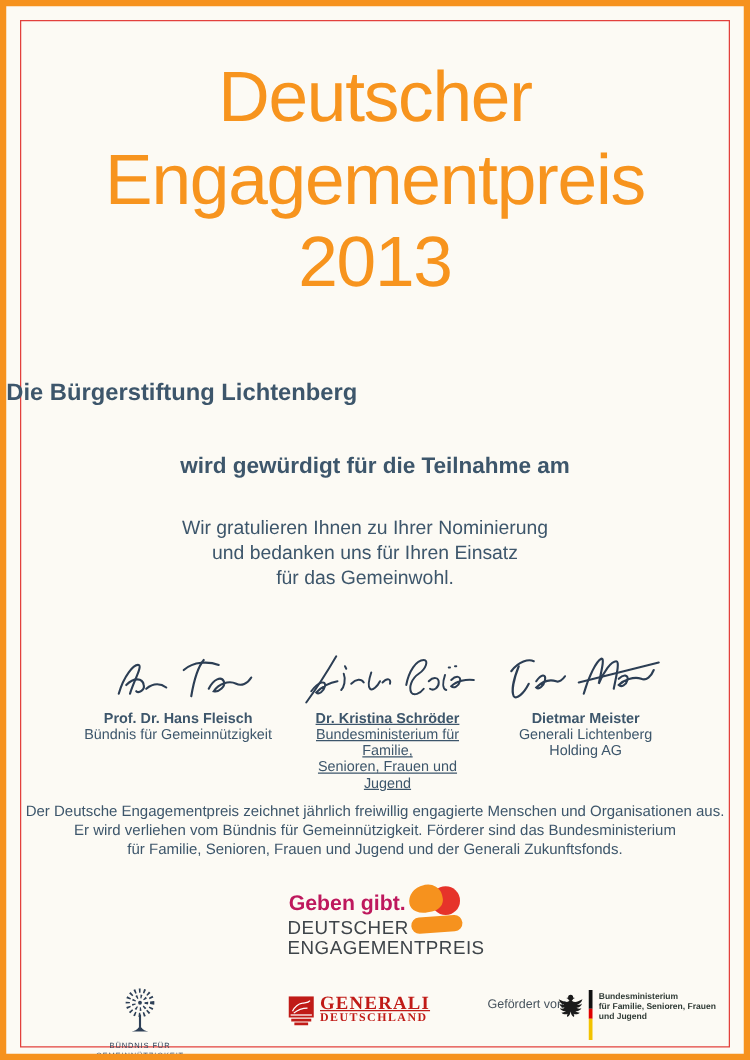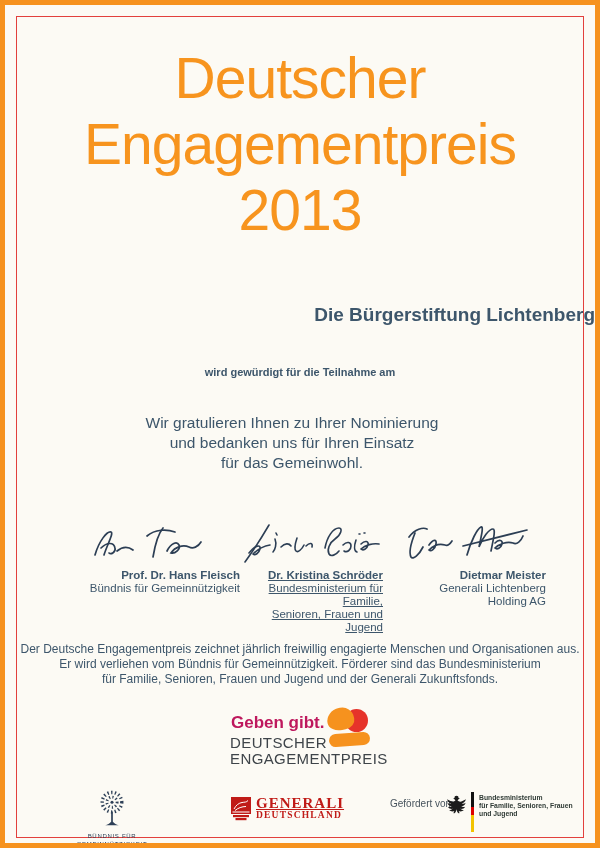--- a/index.html
+++ b/index.html
@@ -26,36 +26,36 @@
     position:absolute; top:40px; left:0; right:0;
     text-align:center;
     color:#F7941E;
     font-size:57px; line-height:66px;
     font-weight:500; letter-spacing:-1px;
   }
 
   
   .recipient {
     position:absolute; top:297px; left:0; right:0;
-    text-align:right;
-    font-size:19px; line-height:26px; font-weight:bold;padding-left:36px;
+    text-align:left;
+    font-size:19px; line-height:26px; font-weight:bold;
   }
   .award-text {
     position:absolute; top:358px; left:0; right:0;
     text-align:center;
-    font-size:11px; line-height:19px; font-weight:bold;
+    font-size:18px; line-height:19px; font-weight:bold;
   }
   .congrats-text {
     position:absolute; top:408px; left:0; right:16px;
     text-align:center;
     font-size:15.5px; line-height:20px;
   }
 
   
-  .sig-col { position:absolute; top:512px; text-align:right; }
+  .sig-col { position:absolute; top:512px; text-align:center; }
   .sig-col svg { display:block; margin:0 auto; }
   .sig-name { font-size:11.5px; font-weight:bold; line-height:13px; margin-top:2px; }
   .sig-org  { font-size:11.5px; line-height:13px; }
   #sig1 { left:40px;  width:195px; }
   #sig2 { left:232px; width:146px;text-decoration:underline; }
   #sig3 { left:386px; width:155px; }
 
   
   .footer-note {
     position:absolute; top:637px; left:0; right:0;

